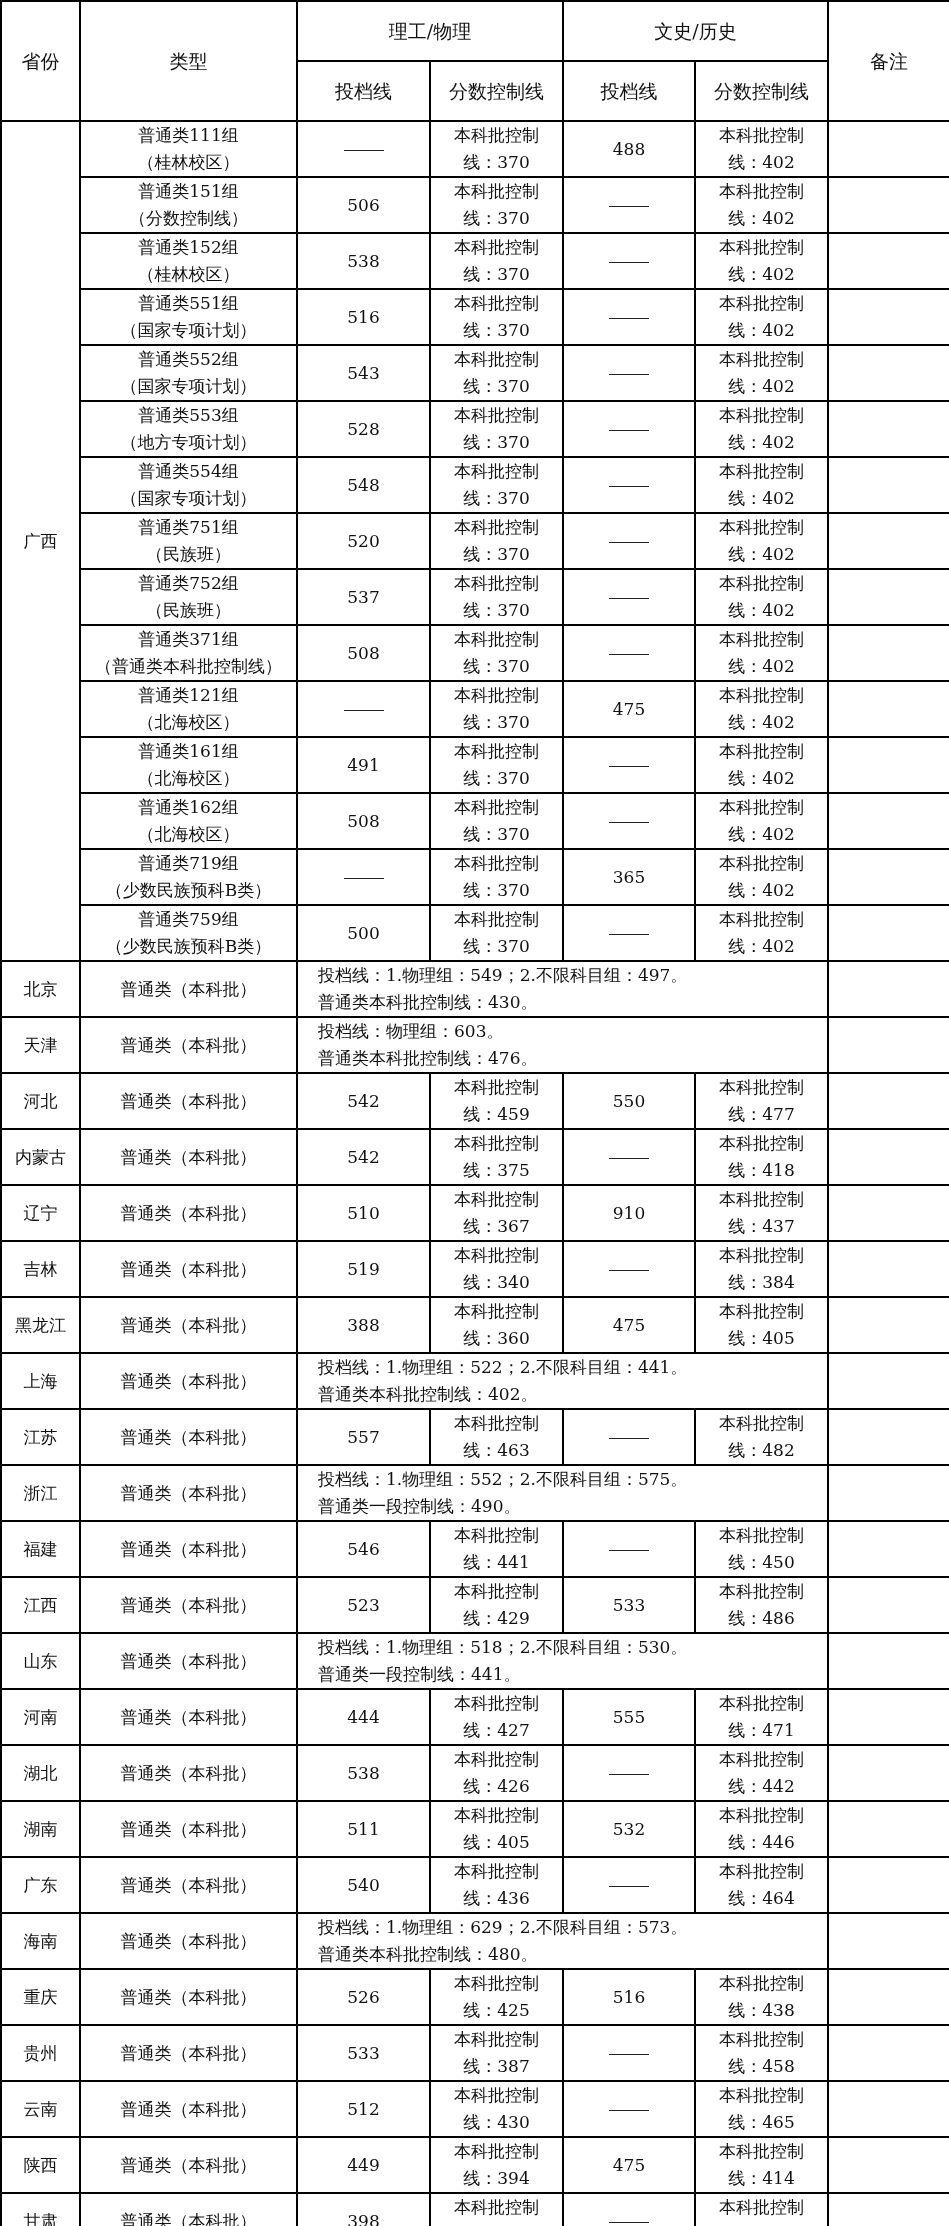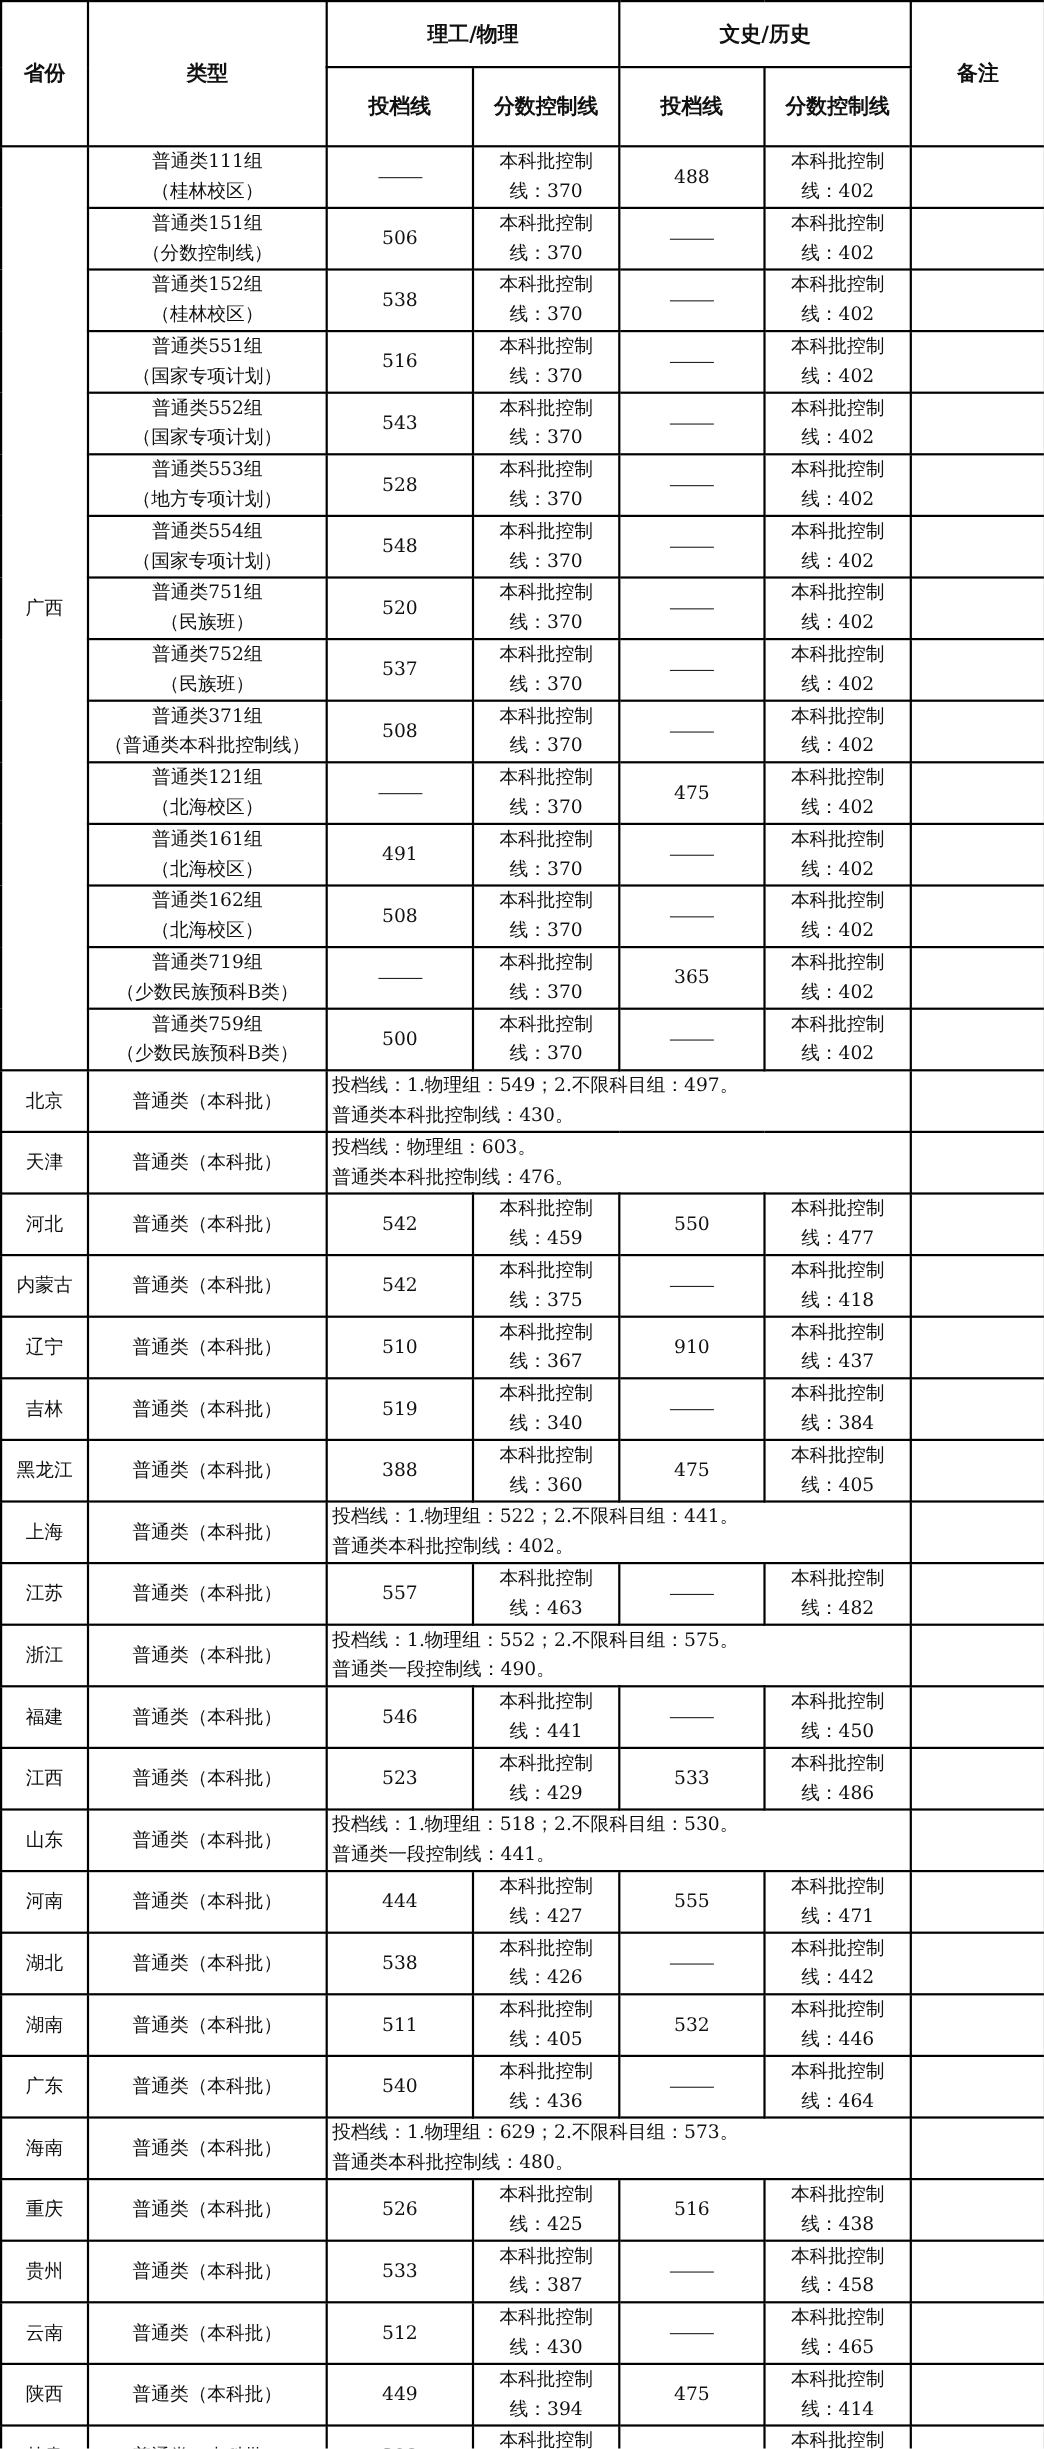--- a/index.html
+++ b/index.html
@@ -1,24 +1,24 @@
 <!DOCTYPE html>
 <html><head>
 <meta charset="utf-8">
 <style>
   html, body { margin: 0; padding: 0; background: #ffffff; }
   body { width: 949px; height: 2226px; overflow: hidden; font-family: "DejaVu Serif", "Liberation Serif", serif; color: #111; }
   table { border-collapse: collapse; table-layout: fixed; width: 949px; }
   td, th { border: 2px solid #000; text-align: center; vertical-align: middle; padding: 0; font-size: 17px; line-height: 27px; font-weight: normal; overflow: hidden; }
-  th { font-weight: bold; font-size: 19px; }
+  th { font-weight: normal; font-size: 19px; }
   tr.h1 { height: 60px; }
-  tr.h2 { height: 72px; }
+  tr.h2 { height: 60px; }
   tr.gx { height: 56px; }
   tr.pr { height: 55px; }
-  td.merged { text-align: left; padding-left: 4px; line-height: 27px; }
+  td.merged { text-align: left; padding-left: 20px; line-height: 27px; }
   .dash { display: inline-block; width: 40px; border-top: 1.5px solid #222; vertical-align: middle; }
   .cell-text { white-space: pre-line; }
 </style>
 </head>
 <body>
 
 <table>
   <colgroup>
     <col style="width:79px">
       <col style="width:217px">

